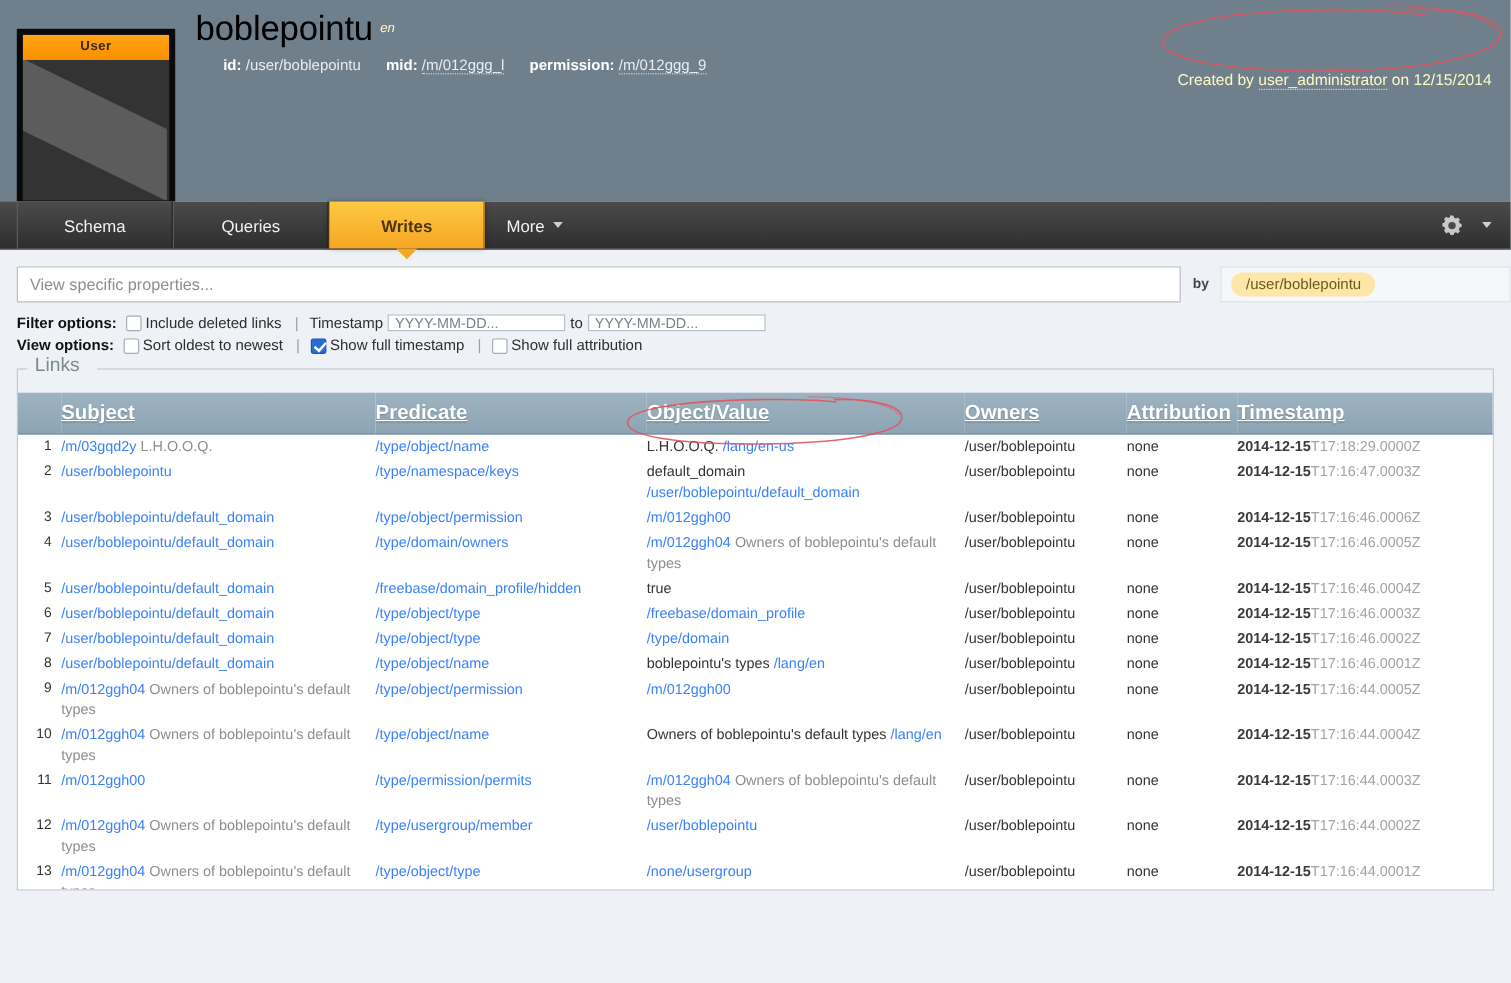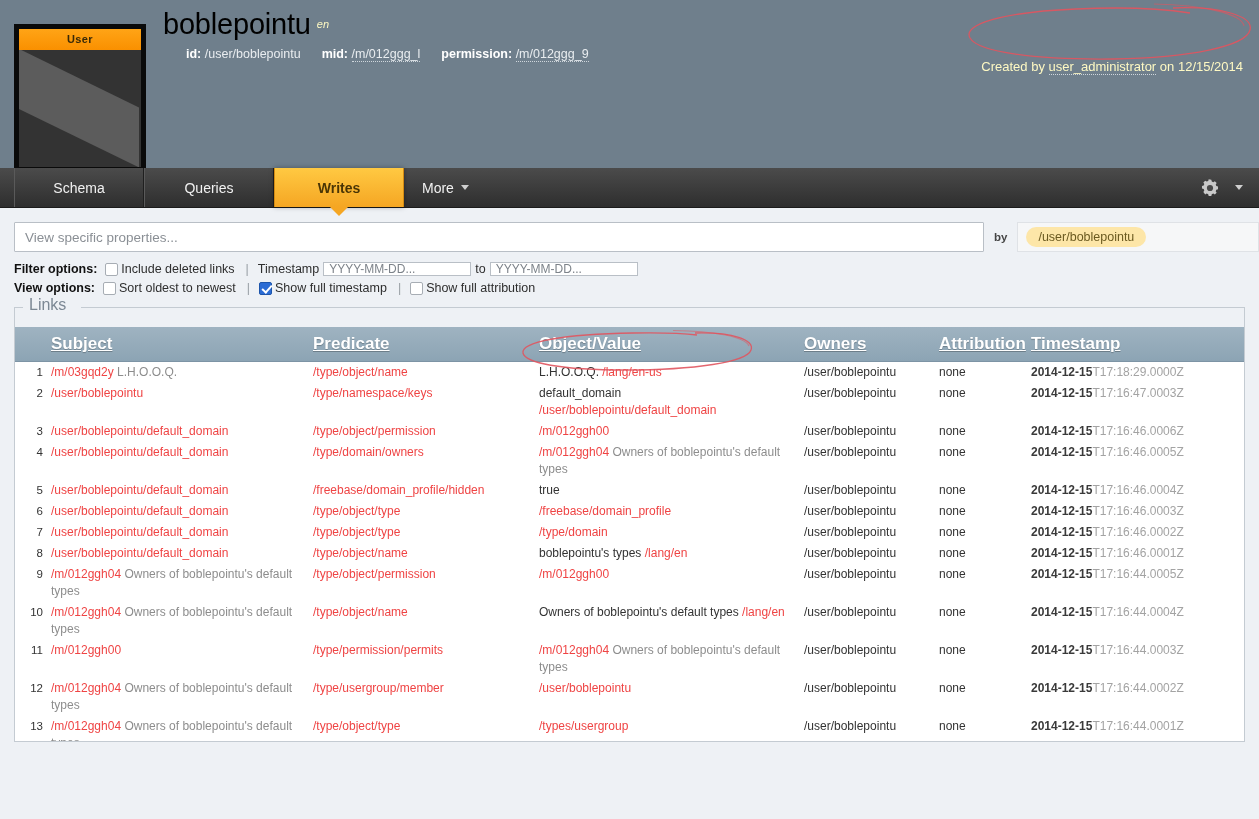--- a/index.html
+++ b/index.html
@@ -319,21 +319,21 @@
   }
   col.c-num { width: 36px; }
   col.c-sub { width: 262px; }
   col.c-pred { width: 226px; }
   col.c-obj  { width: 265px; }
   col.c-crea { width: 135px; }
   col.c-attr { width: 92px; }
   col.c-ts   { width: auto; }
 
   .num { text-align: right; padding-right: 8px !important; color: #5b5b5b; font-size: 11.5px; }
-  a.lnk { color: #ef4444; text-decoration: none; }
+  a.lnk { color: #3b82f6; text-decoration: none; }
   .muted { color: #8d8d8d; }
   .dark { color: #333; }
   .ts-date { color: #3a3a3a; font-weight: bold; }
   .ts-time { color: #a3a3a3; }
   .crea { color: #8a8a8a; }
 
   #bottom-fade {
     height: 22px;
     background: #eef1f5;
   }
@@ -578,21 +578,21 @@
               <td><a class="lnk" href="#">/type/usergroup/member</a></td>
               <td><a class="lnk" href="#">/user/boblepointu</a></td>
               <td class="crea">/user/boblepointu</td>
               <td class="crea">none</td>
               <td><span class="ts-date">2014-12-15</span><span class="ts-time">T17:16:44.0002Z</span></td>
             </tr>
             <tr>
               <td class="num">13</td>
               <td><a class="lnk" href="#">/m/012ggh04</a> <span class="muted">Owners of boblepointu's default types</span></td>
               <td><a class="lnk" href="#">/type/object/type</a></td>
-              <td><a class="lnk" href="#">/types/usergroup</a></td>
+              <td><a class="lnk" href="#">/none/usergroup</a></td>
               <td class="crea">/user/boblepointu</td>
               <td class="crea">none</td>
               <td><span class="ts-date">2014-12-15</span><span class="ts-time">T17:16:44.0001Z</span></td>
             </tr>
           </tbody>
       </table>
     </div>
   </div>
 
   <svg class="annot" style="left:500px; top:22px; width:245px; height:46px;" viewBox="0 0 245 46">

